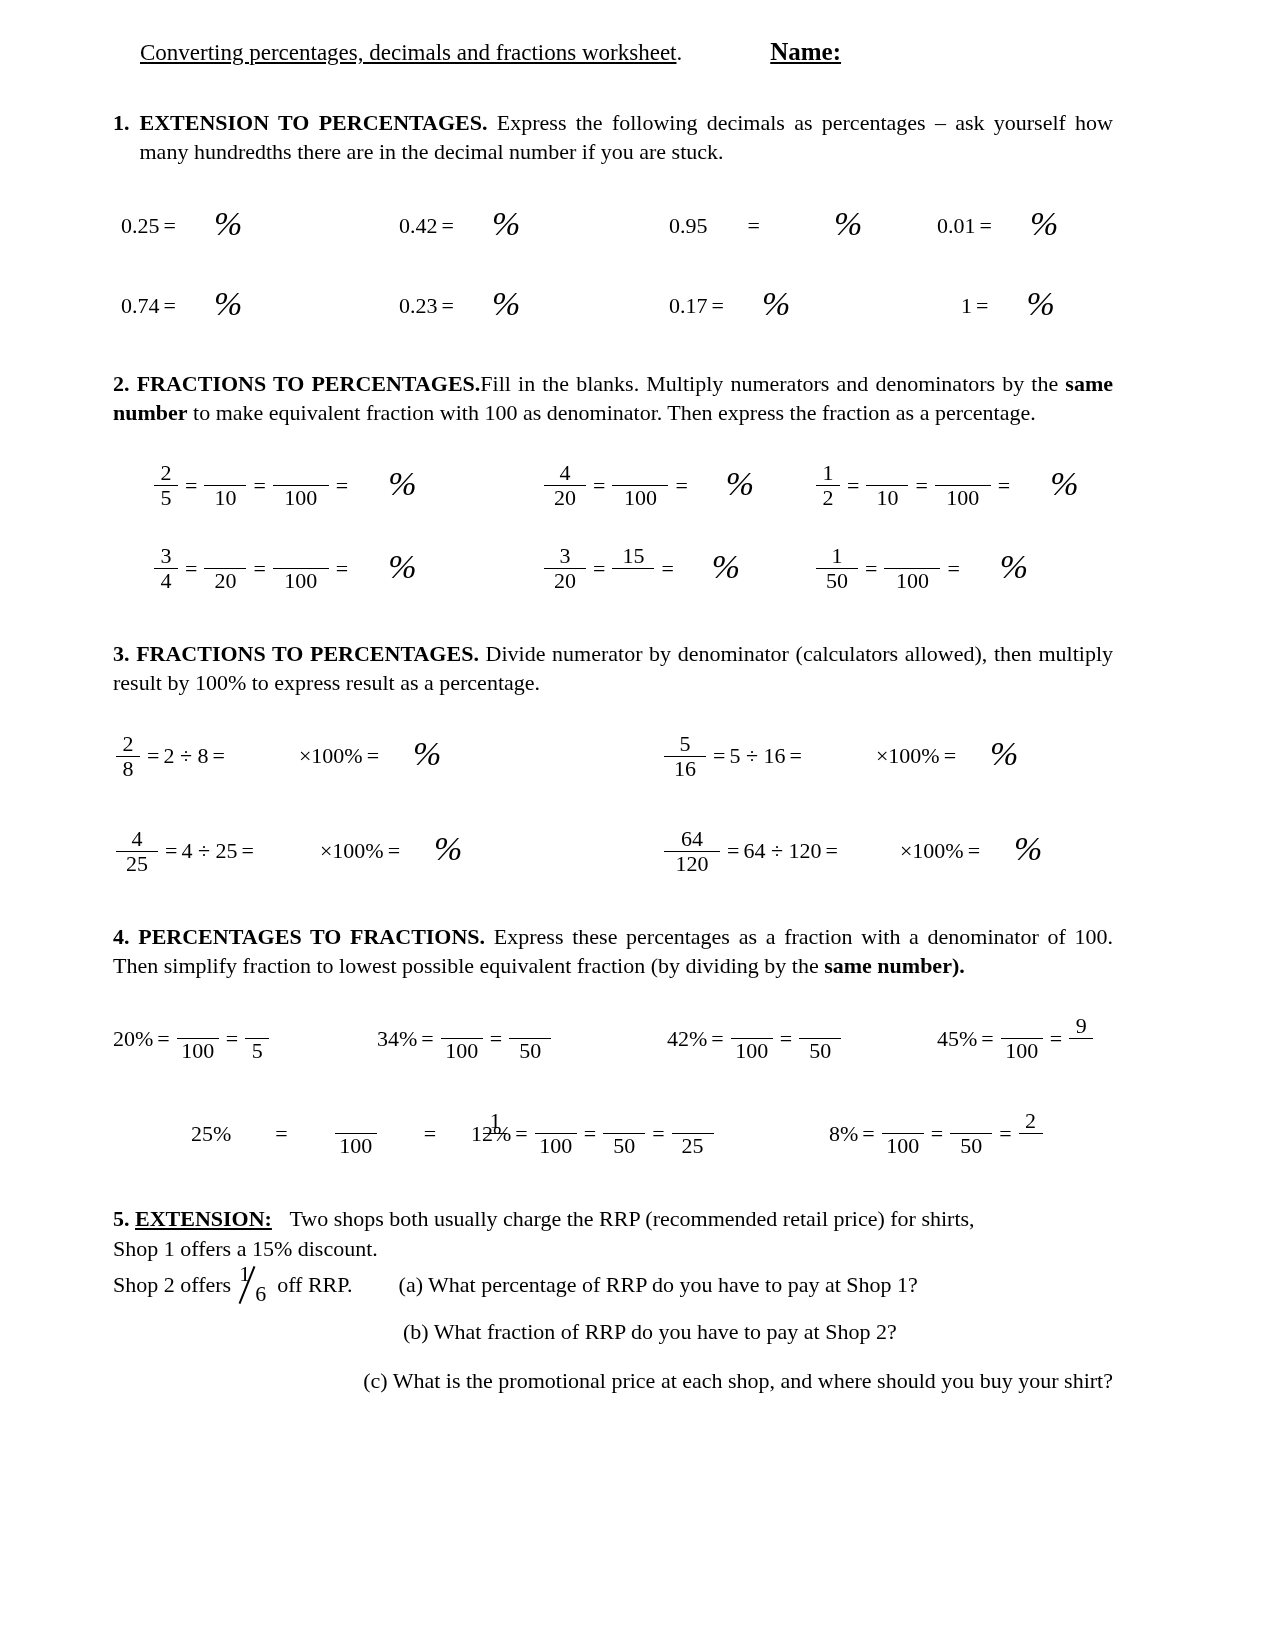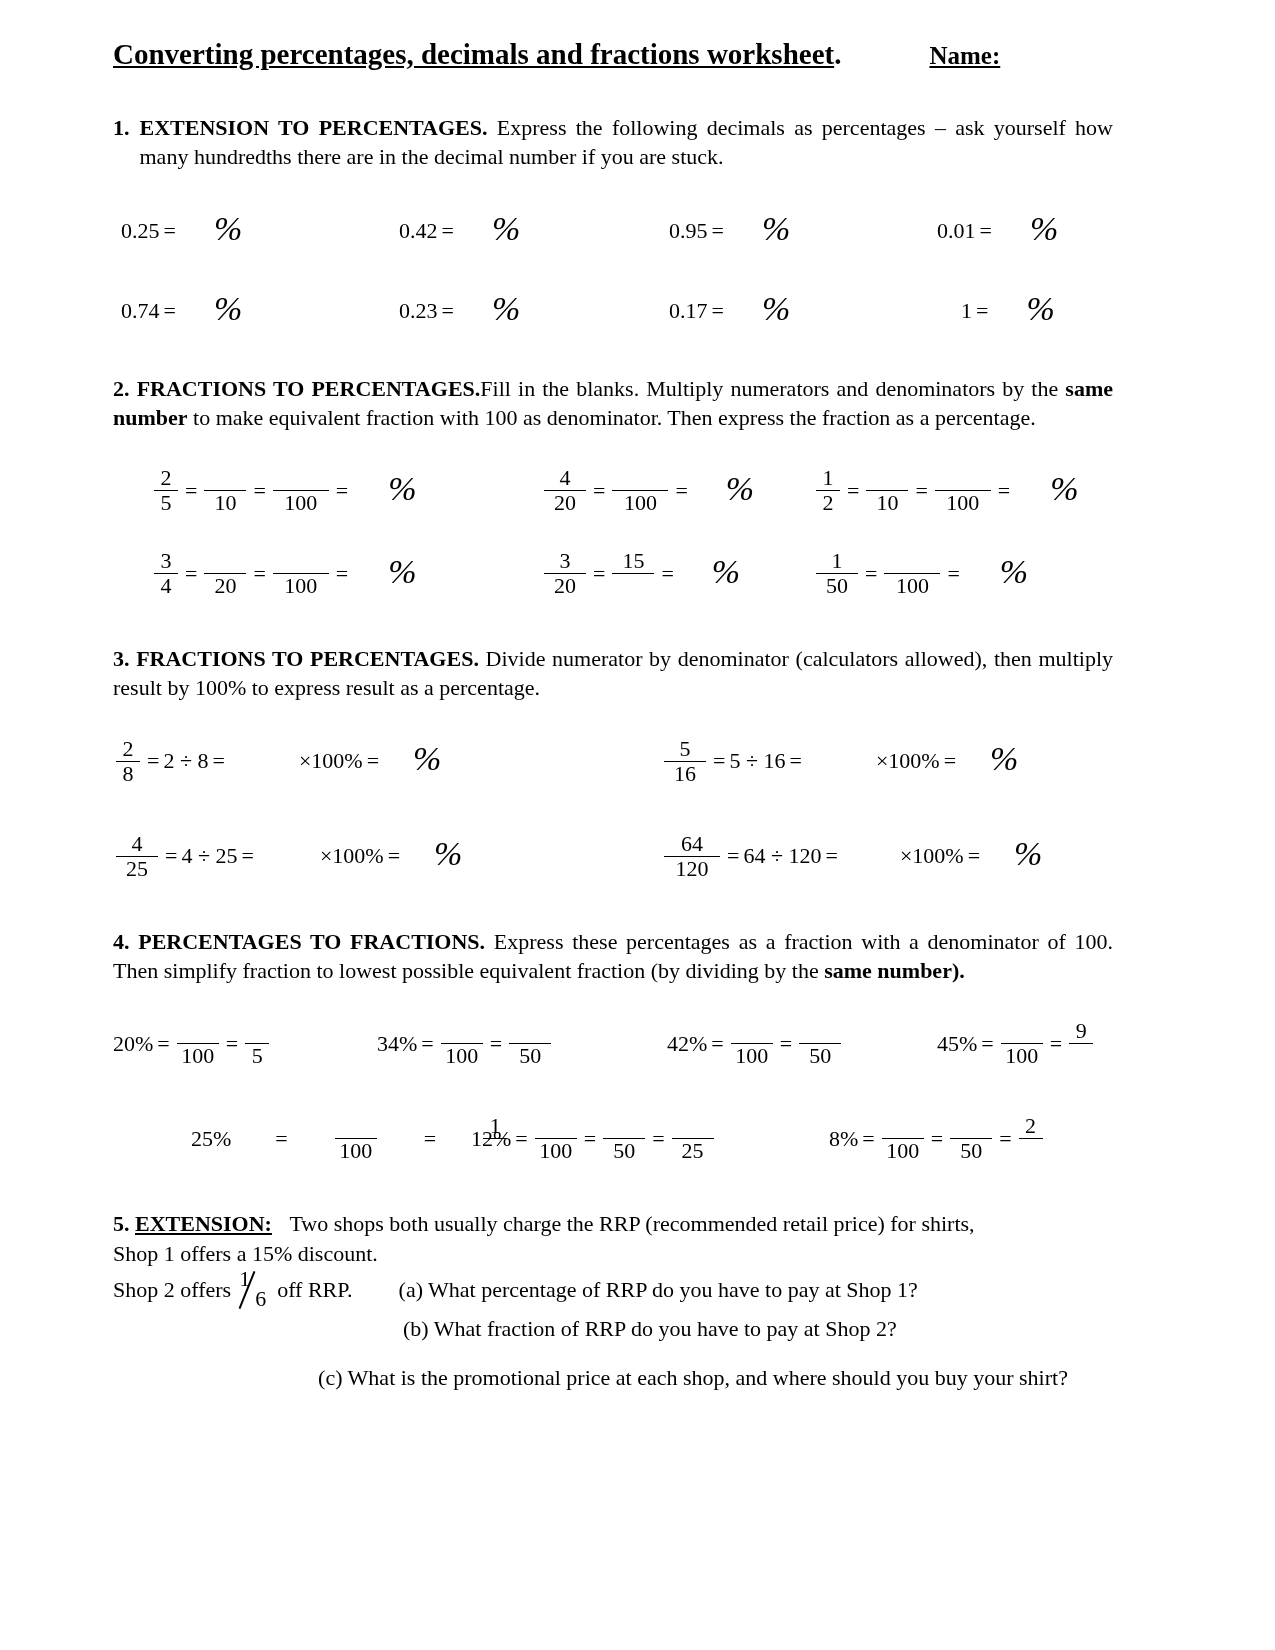--- a/index.html
+++ b/index.html
@@ -28,22 +28,23 @@
     width: 1000px;
   }
 
   
   .title-row {
     display: flex;
     align-items: baseline;
     margin-bottom: 42px;
   }
   .doc-title {
-    font-size: 29px;
-    font-weight: bold;
+    font-size: 23px;
+    font-weight: normal;
+    margin-left: 27px;
   }
   .doc-title .u { text-decoration: underline; }
   .name-label {
     font-size: 25px;
     font-weight: bold;
     text-decoration: underline;
     margin-left: 88px;
   }
 
   
@@ -152,21 +153,21 @@
     <div class="math-item" style="width:278px;">
       <span>0.25</span>
           <span class="eq">=</span>
       <span class="pct-glyph" style="margin-left:34px;">%</span>
     </div>
     <div class="math-item" style="width:270px;">
       <span>0.42</span>
           <span class="eq">=</span>
       <span class="pct-glyph" style="margin-left:34px;">%</span>
     </div>
-    <div class="math-item" style="width:268px;">
+    <div class="math-item" style="width:268px;gap:36px;">
       <span>0.95</span>
           <span class="eq">=</span>
       <span class="pct-glyph" style="margin-left:34px;">%</span>
     </div>
     <div class="math-item">
       <span>0.01</span>
           <span class="eq">=</span>
       <span class="pct-glyph" style="margin-left:34px;">%</span>
     </div>
   </div>
@@ -545,22 +546,22 @@
     <span>Shop 2 offers</span>
     <span class="slant-frac" style="margin:0 6px;">
       <span class="sn">1</span>
       <span class="sl"></span>
       <span class="sd">6</span>
     </span>
     <span>off RRP.</span>
     <span style="margin-left:46px;">(a) What percentage of RRP do you have to pay at Shop 1?</span>
   </div>
 
-  <div class="sec" style="text-align:left; padding-left:290px; margin-top:4px;">
+  <div class="sec" style="text-align:left; padding-left:290px; margin-top:12px;">
     <span>(b) What fraction of RRP do you have to pay at Shop 2?</span>
   </div>
 
-  <div class="sec" style="text-align:center; padding-left:160px; margin-top:20px;">
+  <div class="sec" style="text-align:right; padding-left:160px; margin-top:20px;">
     <span>(c) What is the promotional price at each shop, and where should you buy your shirt?</span>
   </div>
 
  </div>
 </div>
 
 </body></html>

